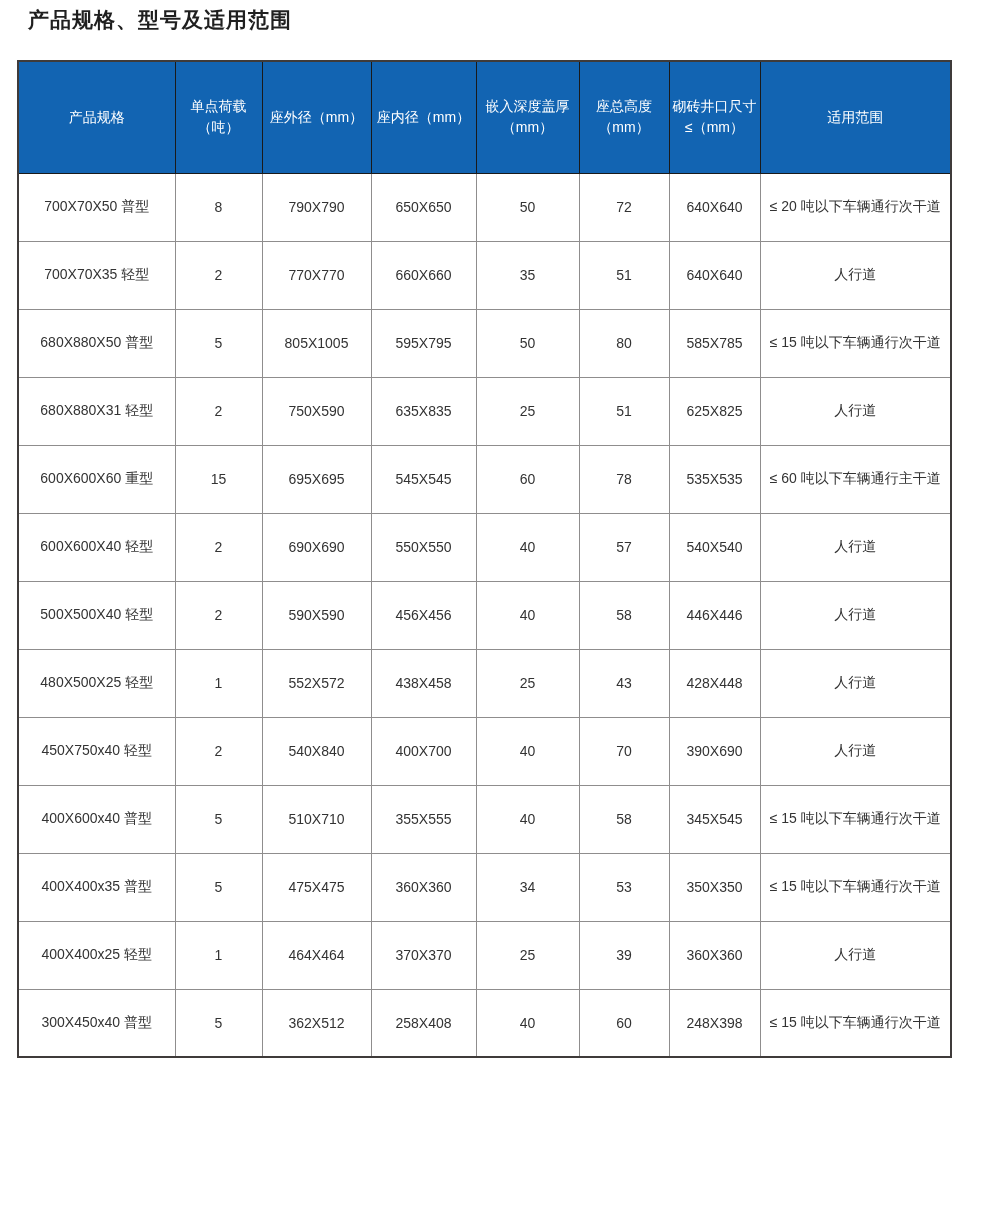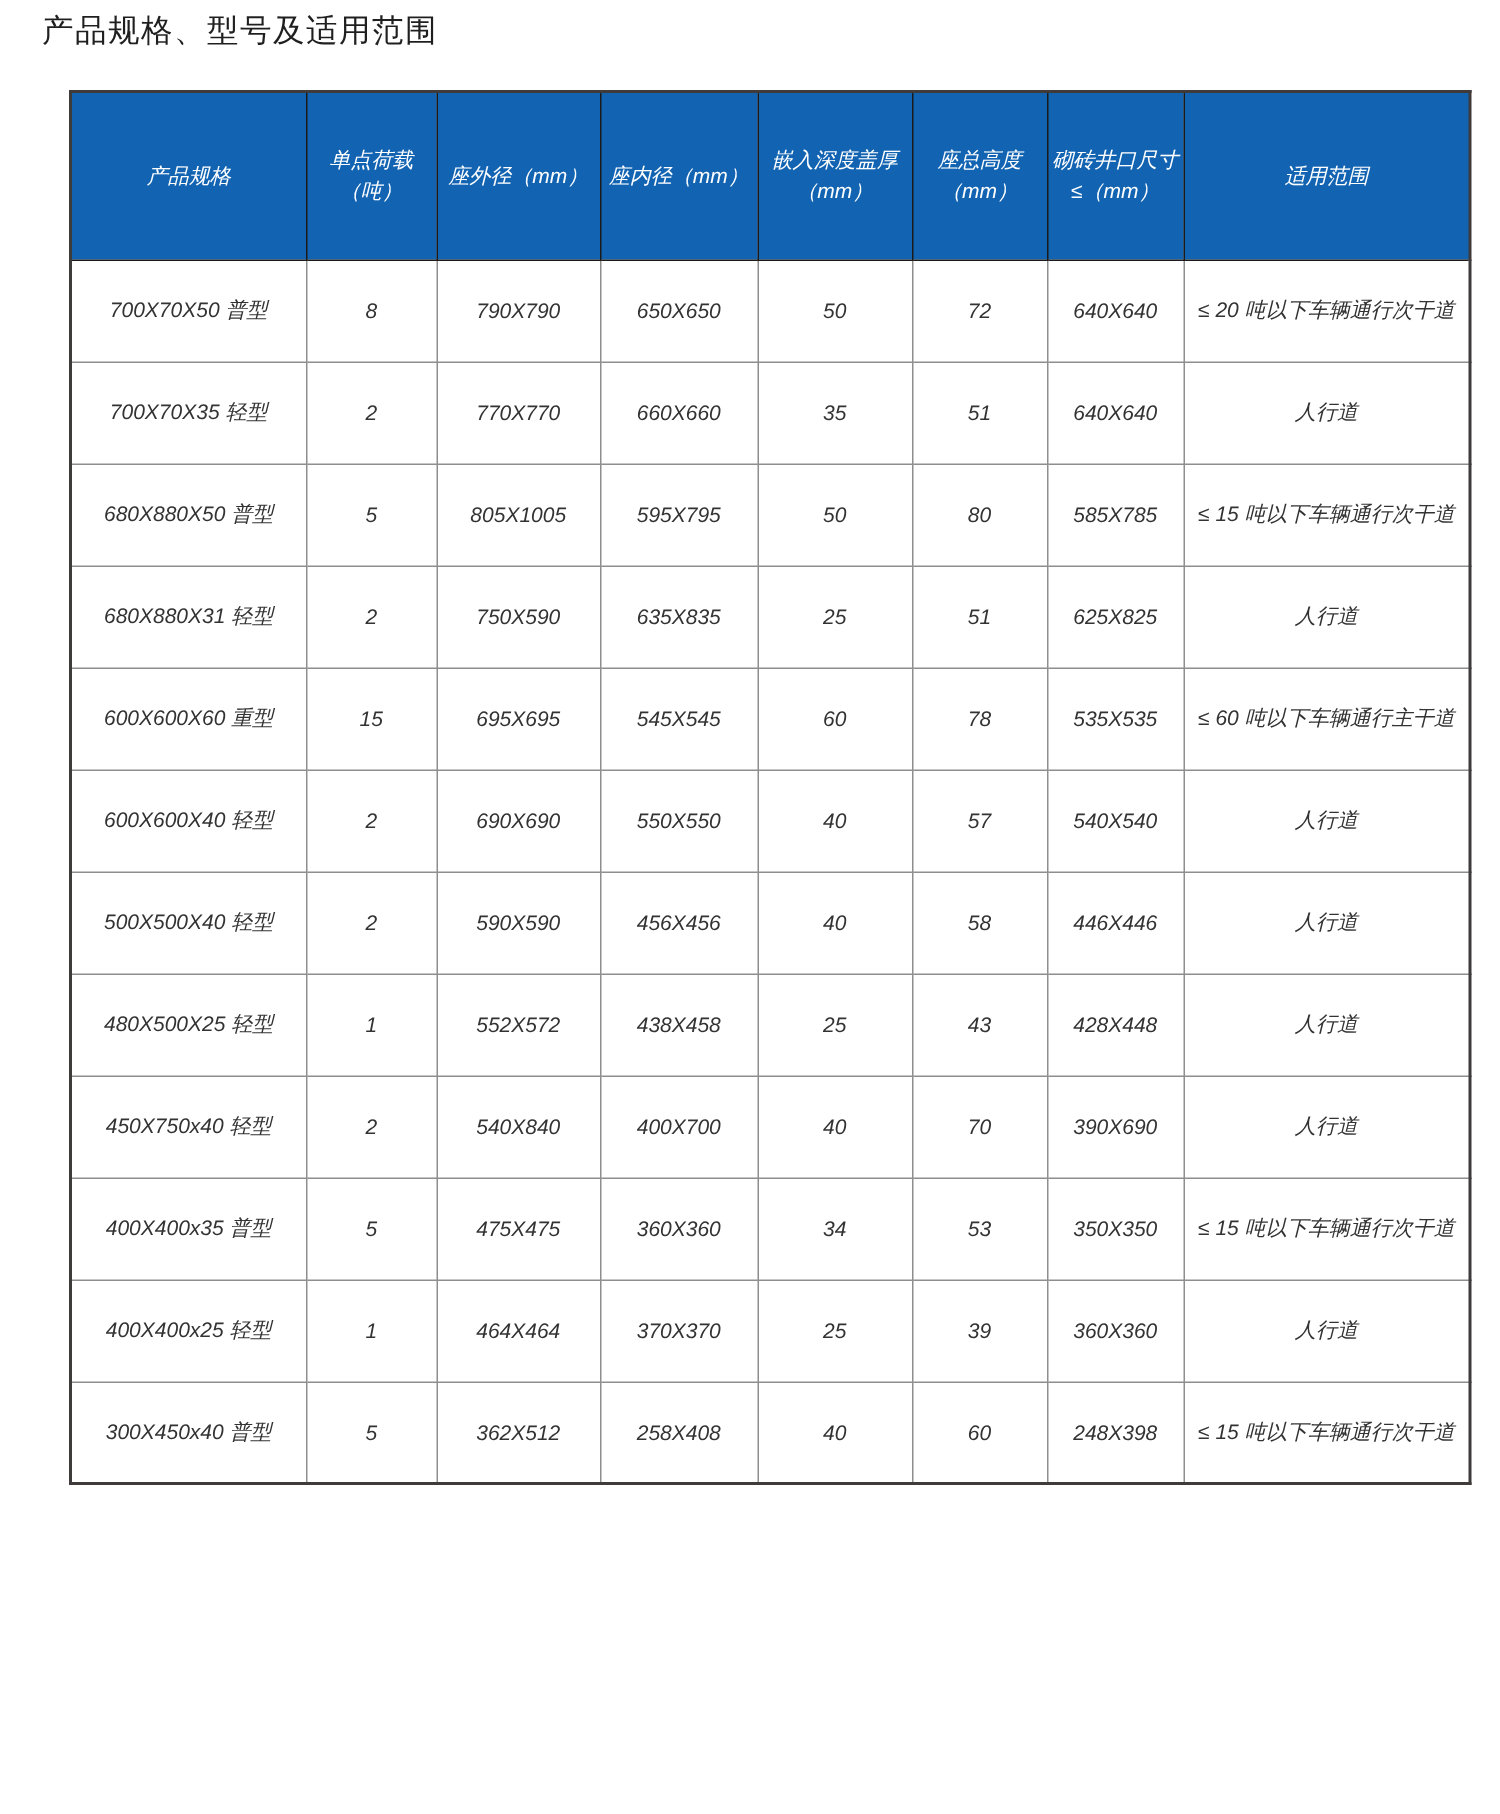--- a/index.html
+++ b/index.html
@@ -17,33 +17,32 @@
     height:1209px;
     font-family:"Liberation Sans","DejaVu Sans",sans-serif;
     color:var(--body-text);
     position:relative;
   }
   .page-title{
     position:absolute;
     top:6px;
     left:28px;
     font-size:21px;
-    font-weight:normal;
+    font-weight:bold;
     color:#1f1f1f;
     letter-spacing:1px;
   }
   .spec-table{
     position:absolute;
     top:60px;
-    left:46px;
+    left:17px;
     width:933px;
     border-collapse:collapse;
     table-layout:fixed;
     border:2px solid var(--outer-border);
-    font-style:italic;
   }
   .spec-table th{
     background:var(--header-bg);
     color:var(--header-text);
     border:1px solid var(--header-line);
     height:112px;
     font-size:14px;
     font-weight:normal;
     text-align:center;
     vertical-align:middle;
@@ -178,20 +177,30 @@
         <td>450X750x40 轻型</td>
         <td>2</td>
         <td>540X840</td>
         <td>400X700</td>
         <td>40</td>
         <td>70</td>
         <td>390X690</td>
         <td>人行道</td>
       </tr>
       <tr>
+        <td>400X600x40 普型</td>
+        <td>5</td>
+        <td>510X710</td>
+        <td>355X555</td>
+        <td>40</td>
+        <td>58</td>
+        <td>345X545</td>
+        <td>≤ 15 吨以下车辆通行次干道</td>
+      </tr>
+      <tr>
         <td>400X400x35 普型</td>
         <td>5</td>
         <td>475X475</td>
         <td>360X360</td>
         <td>34</td>
         <td>53</td>
         <td>350X350</td>
         <td>≤ 15 吨以下车辆通行次干道</td>
       </tr>
       <tr>

